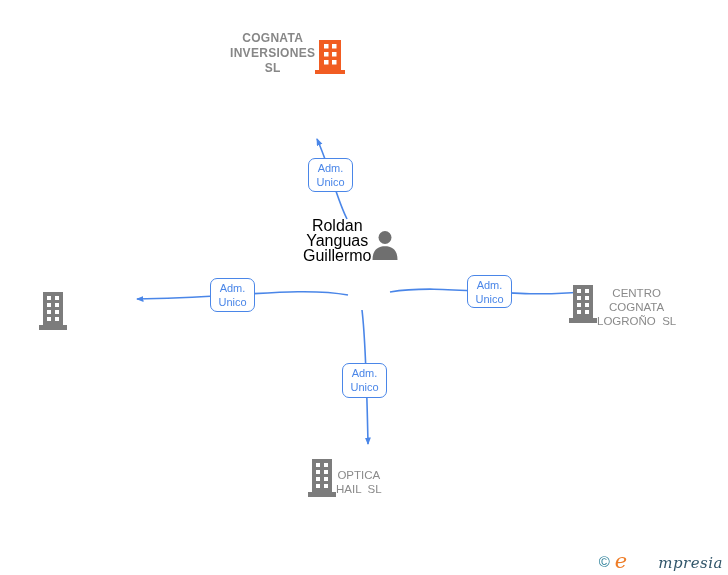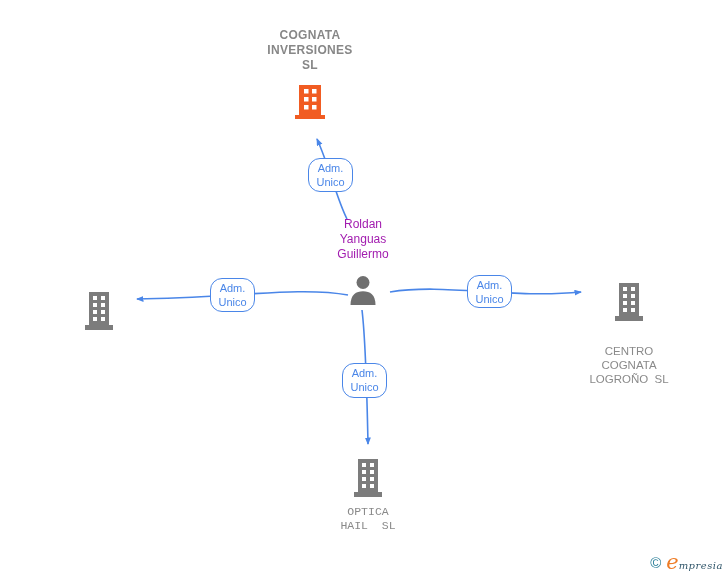--- a/index.html
+++ b/index.html
@@ -9,41 +9,41 @@
     background: #ffffff;
     position: relative;
     overflow: hidden;
   }
   #canvas { position: absolute; inset: 0; width: 728px; height: 575px; }
 
   
   #edges-svg { position: absolute; left: 0; top: 0; z-index: 1; }
 
   
-  .node { position: absolute; z-index: 2; display: flex; flex-direction: column; align-items: center; text-align: center; }
+  .node { position: absolute; z-index: 2; display: flex; flex-direction: row; align-items: center; text-align: center; }
   .node-label { color: #8a8a8a; font-size: 11.5px; line-height: 14px; white-space: pre; }
   .title-label { color: #878787; font-size: 12px; font-weight: bold; line-height: 15px; letter-spacing: 0.3px; white-space: pre; }
-  .person-label { color: #a21caf; font-size: 12px; line-height: 15px; white-space: pre; }
+  .person-label { color: #000000; font-size: 16px; line-height: 15px; white-space: pre; }
 
   #node-company-main   { left: 230px; top: 28px;  width: 160px; }
   #node-company-main .icon { margin-top: 12px; }
   #node-person         { left: 303px; top: 217px; width: 120px; }
   #node-person .icon   { margin-top: 13px; }
   #node-company-left   { left: 39px;  top: 292px; width: 120px; }
-  #node-company-right  { left: 569px; top: 283px; width: 120px; gap: 16px; }
-  #node-company-bottom { left: 308px; top: 459px; width: 120px; font-family: Liberation Mono, monospace; }
+  #node-company-right  { left: 569px; top: 283px; width: 120px; }
+  #node-company-bottom { left: 308px; top: 459px; width: 120px; }
   .node .icon + .labels { margin-top: 3px; }
 
   
   .edge-box {
     position: absolute; z-index: 3;
     width: 45px; height: 34px;
     background: #ffffff;
     border: 1.5px solid #4a86e8;
-    border-radius: 12px;
+    border-radius: 7px;
     color: #4a86e8;
     font-size: 11px; line-height: 14px;
     text-align: center;
     padding-top: 2px;
     cursor: pointer;
   }
   #edge-box-0 { left: 308px; top: 158px; }
   #edge-box-1 { left: 210px; top: 278px; }
   #edge-box-2 { left: 467px; top: 275px; height: 33px; }
   #edge-box-3 { left: 342px; top: 363px; height: 35px; }
@@ -54,21 +54,21 @@
     display: flex; align-items: baseline;
     cursor: pointer;
   }
   #watermark .copy { color: #2b7f99; font-size: 15px; margin-right: 5px; position: relative; top: -1px; }
   #watermark .brand-e {
     color: #ee7c26; font-family: "DejaVu Serif", serif;
     font-style: italic; font-size: 21px; line-height: 20px;
   }
   #watermark .brand-rest {
     color: #31566a; font-family: "DejaVu Serif", serif;
-    font-style: italic; font-size: 10px; letter-spacing: 0.5px;
+    font-style: italic; font-size: 15px; letter-spacing: 0.5px; margin-left: 31px;
   }
 </style>
 </head>
 <body>
 
 <div id="canvas">
 
   <svg id="edges-svg" width="728" height="575" viewBox="0 0 728 575">
     <defs>
       <marker id="arrowhead" markerWidth="9" markerHeight="8" refX="6.5" refY="3" orient="auto" markerUnits="userSpaceOnUse">

